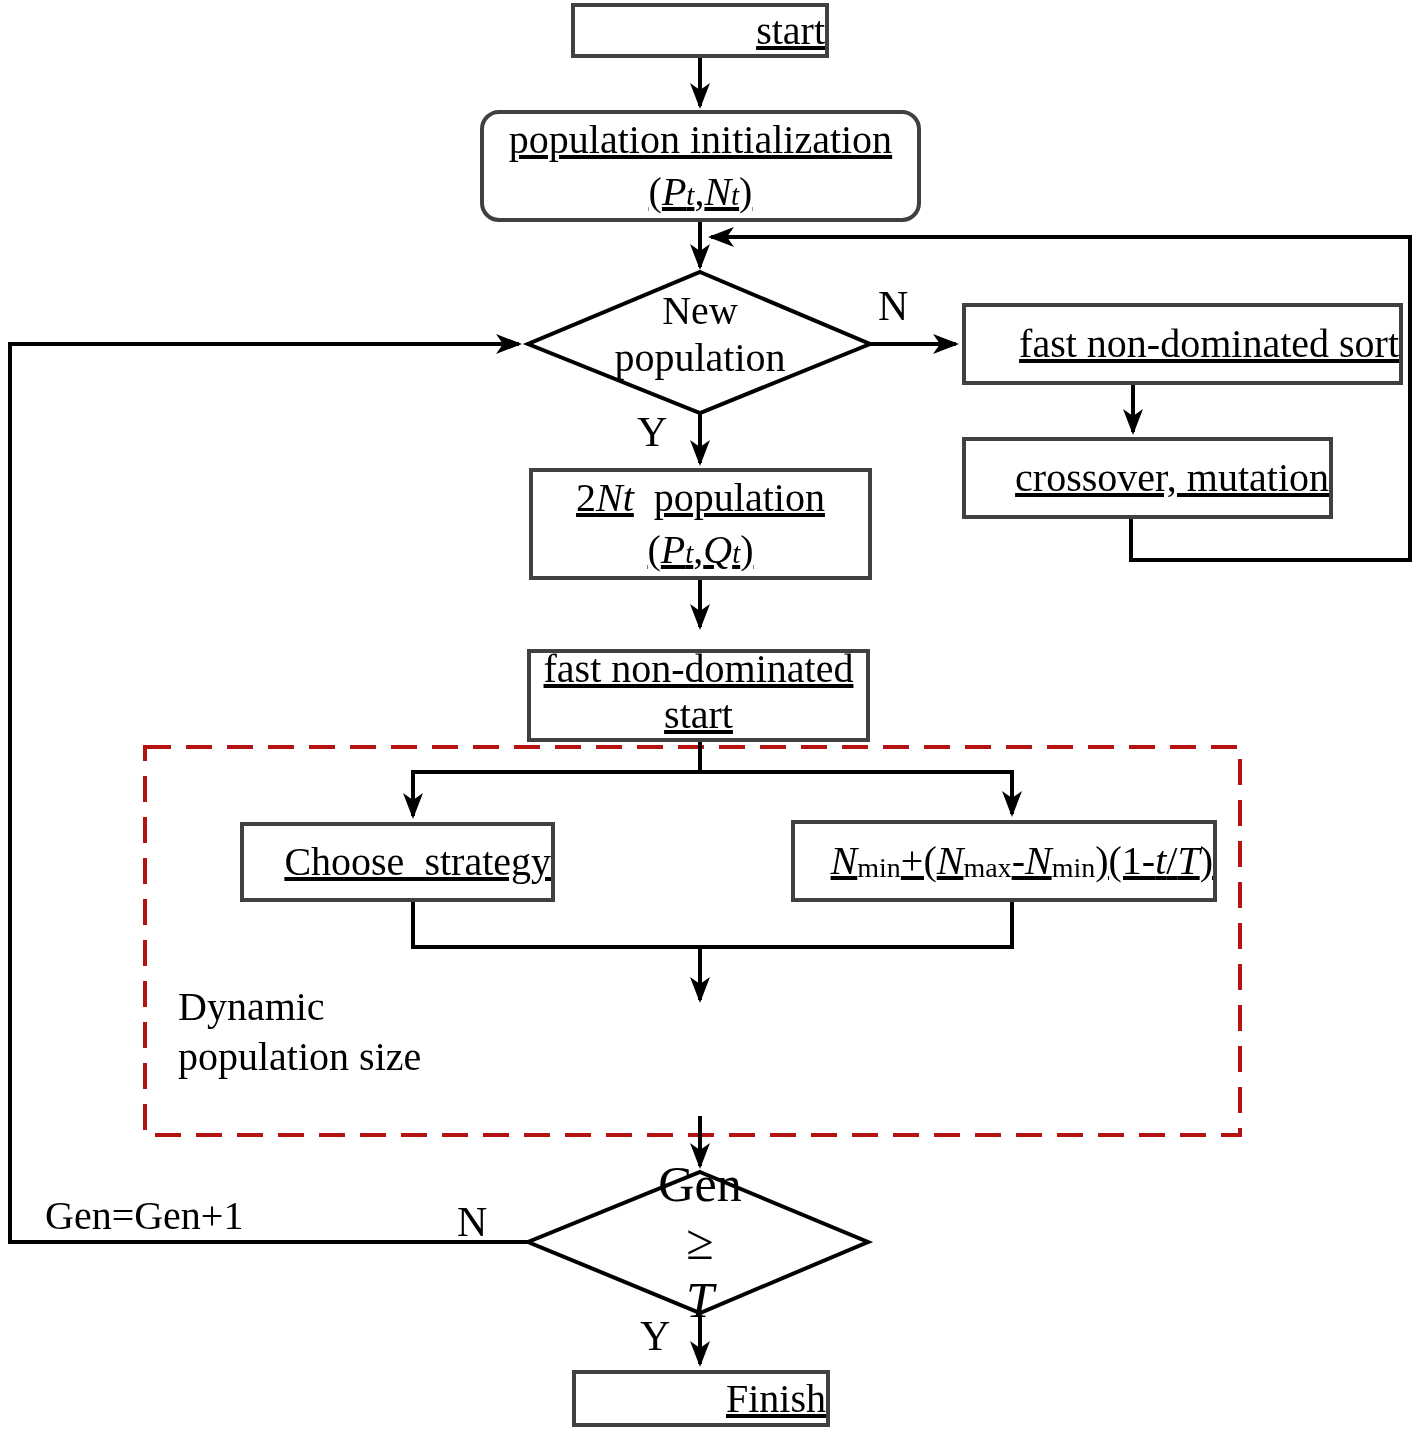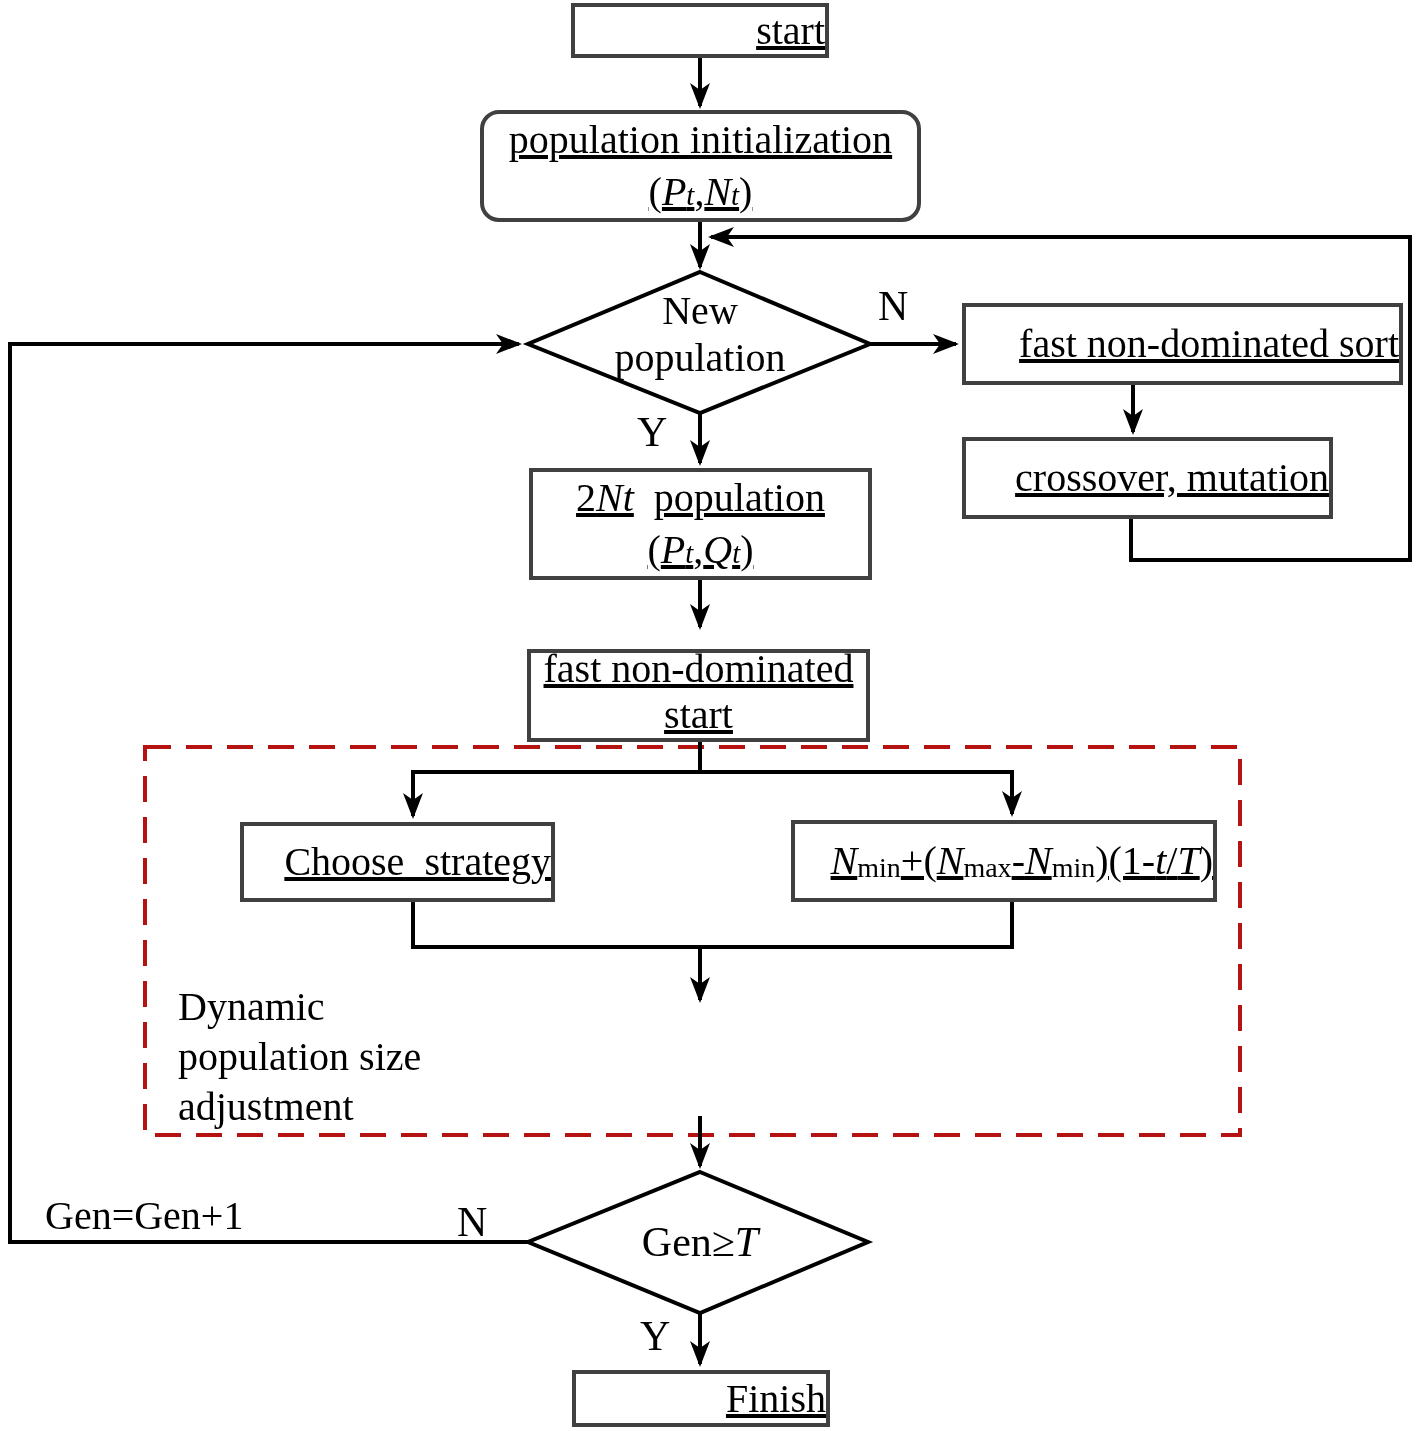--- a/index.html
+++ b/index.html
@@ -38,21 +38,21 @@
   .n-cm{left:962px;top:437px;width:371px;height:82px;}
   .n-p2{left:529px;top:468px;width:343px;height:112px;}
   .n-fsc{left:527px;top:632px;width:343px;height:93px;line-height:1.15;margin-top:17px;}
   .n-cs{left:240px;top:822px;width:315px;height:80px;white-space:pre;}
   .n-sf{left:791px;top:820px;width:426px;height:82px;}
   .n-np{left:529px;top:1005px;width:343px;height:111px;}
   .n-fin{left:572px;top:1370px;width:258px;height:57px;padding-left:8px;}
 
   
   .d1-text{left:530px;top:287px;width:340px;text-align:center;font-size:40px;line-height:47px;}
-  .d2-text{left:528px;top:1214px;width:344px;height:56px;display:flex;align-items:center;justify-content:center;font-size:42px;}
+  .d2-text{left:528px;top:1214px;width:344px;height:56px;display:flex;align-items:center;justify-content:center;font-size:50px;flex-direction:column;}
 
   
   .lab{font-size:42px;}
   .l-n-top{left:878px;top:282px;}
   .l-y-top{left:637px;top:408px;}
   .l-n-bot{left:457px;top:1198px;}
   .l-y-bot{left:640px;top:1312px;}
   .l-inc{left:45px;top:1192px;font-size:40px;}
 
   .region-label{
@@ -160,16 +160,15 @@
 
   <div class="txt lab l-n-top">N</div>
   <div class="txt lab l-y-top">Y</div>
   <div class="txt lab l-n-bot">N</div>
   <div class="txt lab l-y-bot">Y</div>
   <div class="txt lab l-inc">Gen=Gen+1</div>
 
   <div class="region-label">
     <div>Dynamic</div>
     <div>population size</div>
-    <div>adjustment</div>
   </div>
 
 </div>
 
 </body></html>

